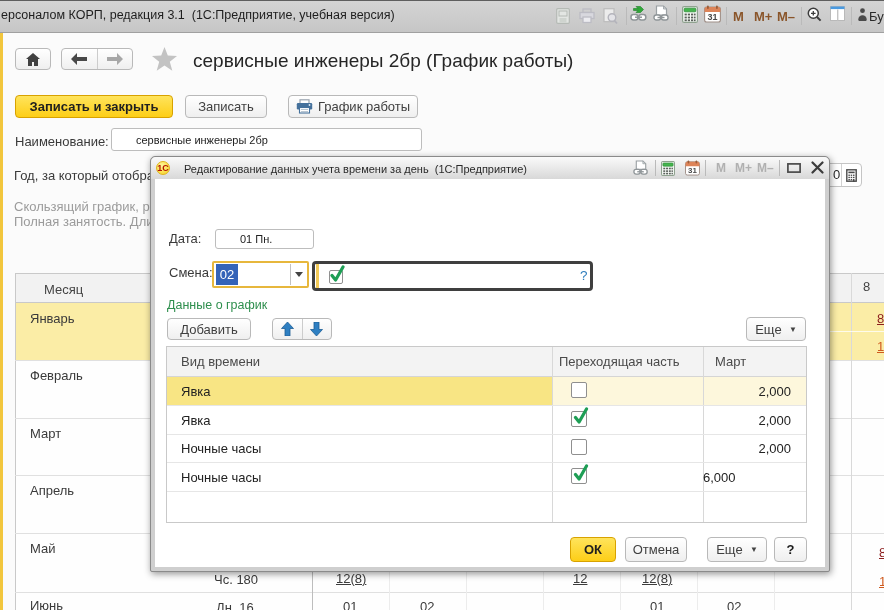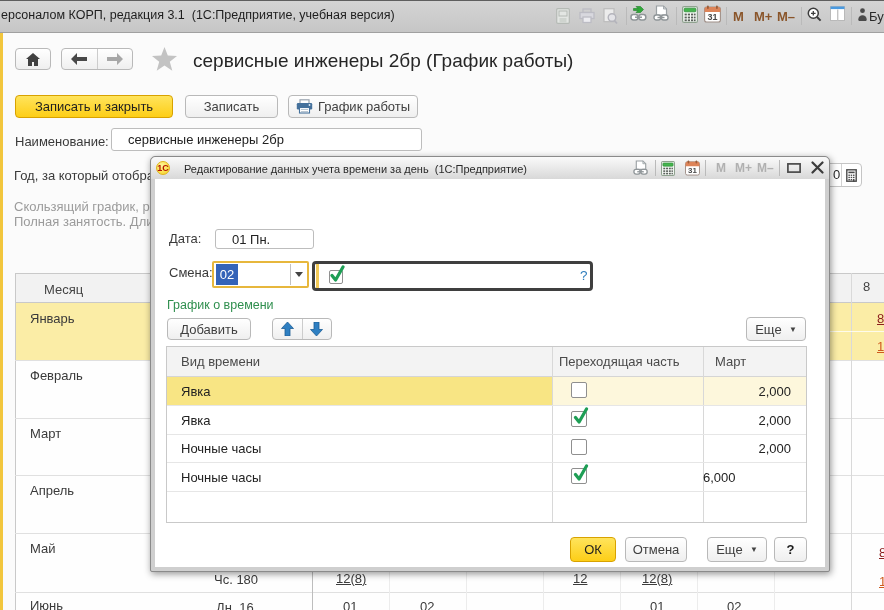--- a/index.html
+++ b/index.html
@@ -2,25 +2,25 @@
 <html><head>
 <meta charset="utf-8">
 <style>
 html,body{margin:0;padding:0}
 body{width:884px;height:610px;position:relative;overflow:hidden;background:#fbfbfb;
   font-family:"Liberation Sans",sans-serif;-webkit-font-smoothing:antialiased}
 .abs{position:absolute}
 .btn{position:absolute;box-sizing:border-box;background:linear-gradient(#ffffff,#efefef);
   border:1px solid #b9b9b9;border-radius:4px;font-size:13px;color:#3f3f3f;
   display:flex;align-items:center;justify-content:center}
-.ybtn{background:linear-gradient(#ffe45c,#fdce17);border:1px solid #d8a200;font-weight:normal}
+.ybtn{background:linear-gradient(#ffe45c,#fdce17);border:1px solid #d8a200;font-weight:bold}
 .lbl{position:absolute;font-size:13px;color:#3a3a3a;white-space:nowrap}
 .grey{color:#9b9b9b}
 .inp{position:absolute;box-sizing:border-box;background:#fff;border:1px solid #bdbdbd;
-  border-radius:3px;font-size:13px;color:#222;display:flex;align-items:center;padding-left:16px;white-space:nowrap}
+  border-radius:3px;font-size:11px;color:#222;display:flex;align-items:center;padding-left:24px;white-space:nowrap}
 .vline{position:absolute;width:1px;background:#e6e6e6}
 .hline{position:absolute;height:1px;background:#e0e0e0}
 .ulink{font-size:13px;color:#3c3c3c;text-decoration:underline;white-space:nowrap}
 </style>
 </head>
 <body>
 
 <div class="abs" id="topbar" style="left:0;top:0;width:884px;height:33px;
   background:linear-gradient(#d4d4d4,#c6c6c6);border-top:1px solid #5f5f5f;
   border-bottom:1px solid #a0a0a0;box-sizing:border-box">
@@ -129,21 +129,21 @@
         <path d="M10 0v4H0v4h10v4l6-6z" fill="#a7a7a7"></path>
       </svg>
   </div>
 </div>
 <svg class="abs" style="left:151px;top:47px" width="27" height="25" viewBox="0 0 27 25">
   <path d="M13.5 0l3.3 8.6 9.2.4-7.2 5.8 2.5 8.9-7.8-5.1-7.8 5.1 2.5-8.9L1 9l9.2-.4z" fill="#c3c3c3"></path>
 </svg>
 <div class="abs" style="left:193px;top:50px;font-size:19px;color:#262626;white-space:nowrap">сервисные инженеры 2бр (График работы)</div>
 
 <div class="btn ybtn" style="left:15px;top:95px;width:158px;height:23px;color:#1f1f1f">Записать и закрыть</div>
-<div class="btn" style="left:185px;top:95px;width:93px;height:23px">Записать</div>
+<div class="btn" style="left:185px;top:95px;width:82px;height:23px">Записать</div>
 <div class="btn" style="left:288px;top:95px;width:130px;height:23px">
   <svg width="17" height="15" viewBox="0 0 17 15" style="margin-right:5px">
       <rect x="4" y="0.8" width="9" height="4" fill="#fff" stroke="#9aa4ae" stroke-width="1.2"></rect>
       <rect x="0.8" y="4" width="15.4" height="6.5" rx="1.2" fill="#45719c"></rect>
       <circle cx="13.5" cy="6" r="0.9" fill="#dfe8f0"></circle>
       <rect x="3.5" y="8.5" width="10" height="5.5" fill="#fff" stroke="#45719c" stroke-width="1.1"></rect>
       <rect x="5" y="10" width="7" height="1" fill="#b9c6d2"></rect>
       <rect x="5" y="12" width="7" height="1" fill="#b9c6d2"></rect>
     </svg>
   График работы</div>
@@ -313,21 +313,21 @@
   <div class="abs" style="left:161px;top:104px;width:281px;height:30px;box-sizing:border-box;
     border:3px solid #3f3f3f;border-radius:4px;background:#fff">
     <div class="abs" style="left:1px;top:0px;width:3px;height:24px;background:#f2ca58"></div>
     <div class="abs" style="left:14px;top:6px;width:14px;height:14px;border:1px solid #909090;border-radius:2px;background:#fff;box-sizing:border-box"></div>
     <svg class="abs" style="left:15px;top:1px" width="15" height="18" viewBox="0 0 15 18">
       <path d="M2 10.5l3.6 4.5L13 2" fill="none" stroke="#1e9e55" stroke-width="3.2" stroke-linecap="round" stroke-linejoin="round"></path>
     </svg>
     <div class="abs" style="left:265px;top:4px;font-size:13.5px;color:#2e7dbd">?</div>
   </div>
 
-  <div class="abs" style="left:16px;top:141px;font-size:12.5px;color:#2f8f4e;white-space:nowrap">График о времени</div>
+  <div class="abs" style="left:16px;top:141px;font-size:12.5px;color:#2f8f4e;white-space:nowrap">Данные о график</div>
 
   <div class="btn" style="left:16px;top:161px;width:84px;height:22px">Добавить</div>
   <div class="btn" style="left:121px;top:161px;width:60px;height:22px;padding:0">
     <div style="width:30px;height:100%;display:flex;align-items:center;justify-content:center;border-right:1px solid #cccccc">
       <svg width="13" height="14" viewBox="0 0 13 14">
           <path d="M6.5 0l6 6.5H9V14H4V6.5H.5z" fill="#2e7fc2" stroke="#1d5e96" stroke-width="0.8"></path>
         </svg>
     </div>
     <div style="width:29px;height:100%;display:flex;align-items:center;justify-content:center">
       <svg width="13" height="14" viewBox="0 0 13 14">

